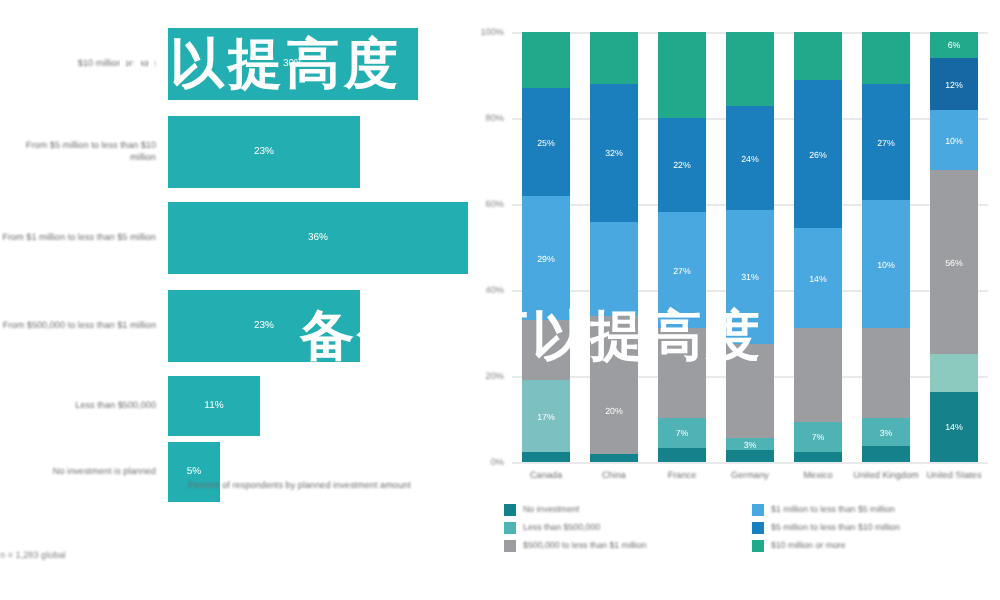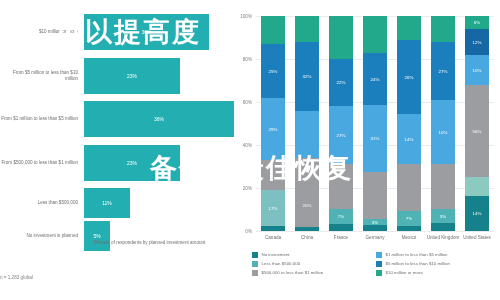--- a/index.html
+++ b/index.html
@@ -332,16 +332,16 @@
       </div>
       <div class="r-li">
         <div class="sw" style="background:#22a98b;"></div>
         <div class="tx">$10 million or more</div>
       </div>
     </div>
   </div>
 
   <div class="overlay">
     <div class="ov-line ov1">可以提高度</div>
-    <div class="ov-line ov2">备份，最佳恢复</div>
+    <div class="ov-line ov2">备份，可以提高度</div>
   </div>
 
 </div>
 
 </body></html>

